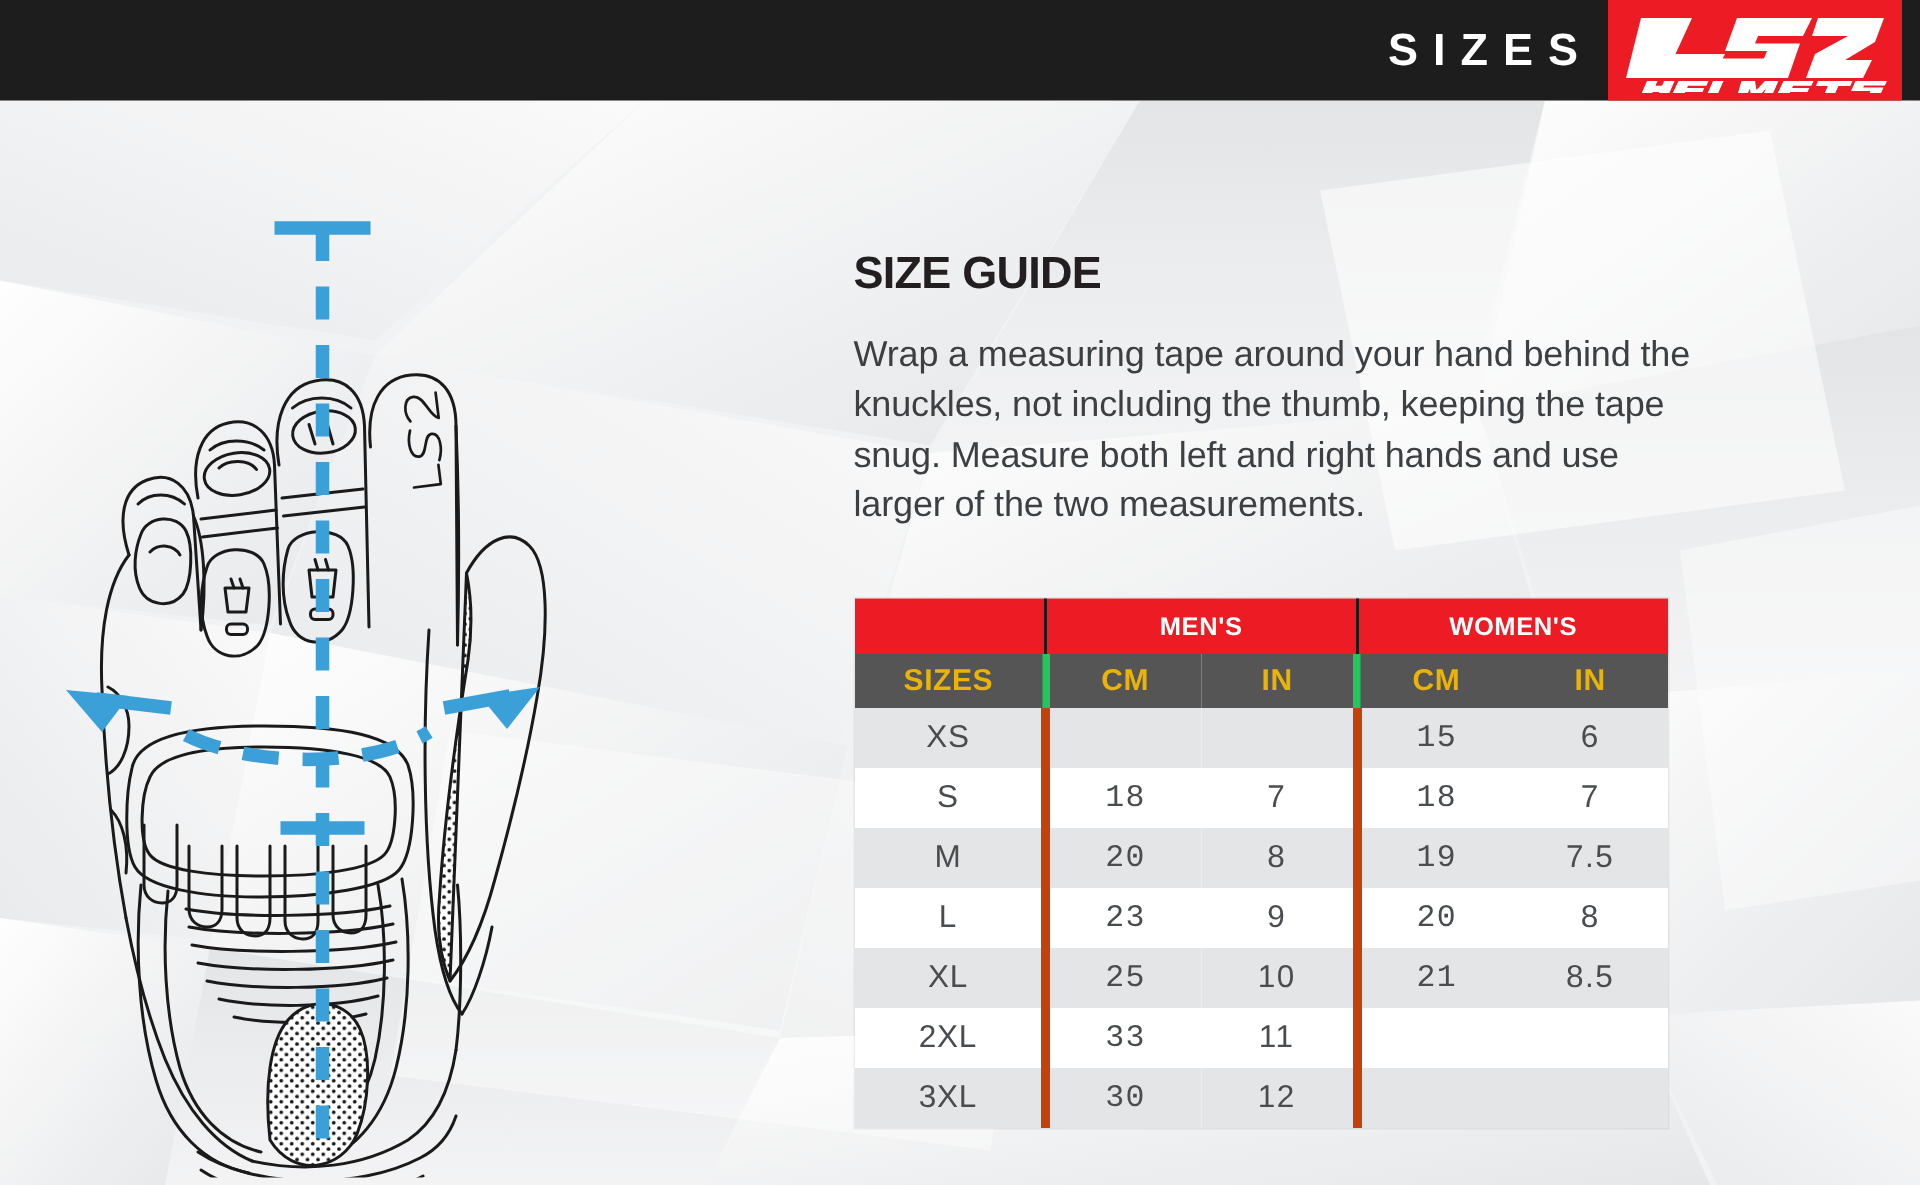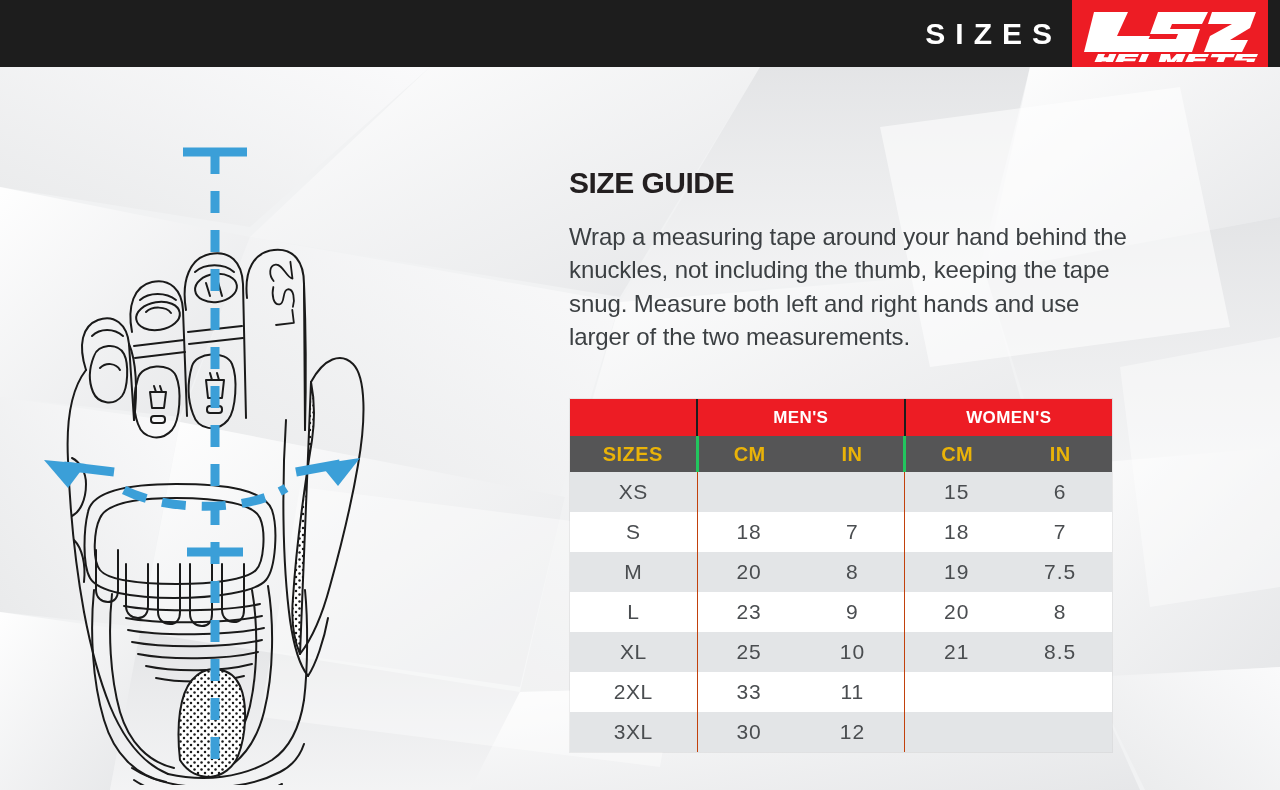--- a/index.html
+++ b/index.html
@@ -55,28 +55,28 @@
     background:#ed1c24;color:#ffffff;font-size:17px;font-weight:bold;
     letter-spacing:.4px;
   }
   .hdr-group th.blank{background:#ed1c24;}
   .hdr-group th.sep{border-left:2px solid #1d1d1d;}
   .hdr-units{height:36px;}
   .hdr-units th{
     background:#555556;color:#eab308;font-size:20px;font-weight:bold;
     letter-spacing:.4px;
   }
-  .hdr-units th.sep{border-left:3px solid #22c55e;}
+  .hdr-units th.sep{border-left:5px solid #22c55e;}
   #size-table tbody tr{height:40px;}
   #size-table tbody tr.odd{background:#e3e5e7;}
   #size-table tbody tr.even{background:#ffffff;}
   #size-table tbody td{
     font-size:21px;color:#4a4d50;font-weight:400;letter-spacing:1px;
   }
-  #size-table tbody td.sep{border-left:1px solid #c2410c;}
+  #size-table tbody td.sep{border-left:6px solid #c2410c;font-family:Liberation Mono, monospace;}
   #size-table tbody td.size-cell{letter-spacing:.5px;}
 </style>
 </head>
 <body>
 
 <div id="bg">
   <svg width="1280" height="723" viewBox="0 0 1280 723">
     <defs>
       <linearGradient id="g1" x1="0" y1="0" x2="1" y2="1">
         <stop offset="0" stop-color="#ffffff" stop-opacity=".95"></stop>

